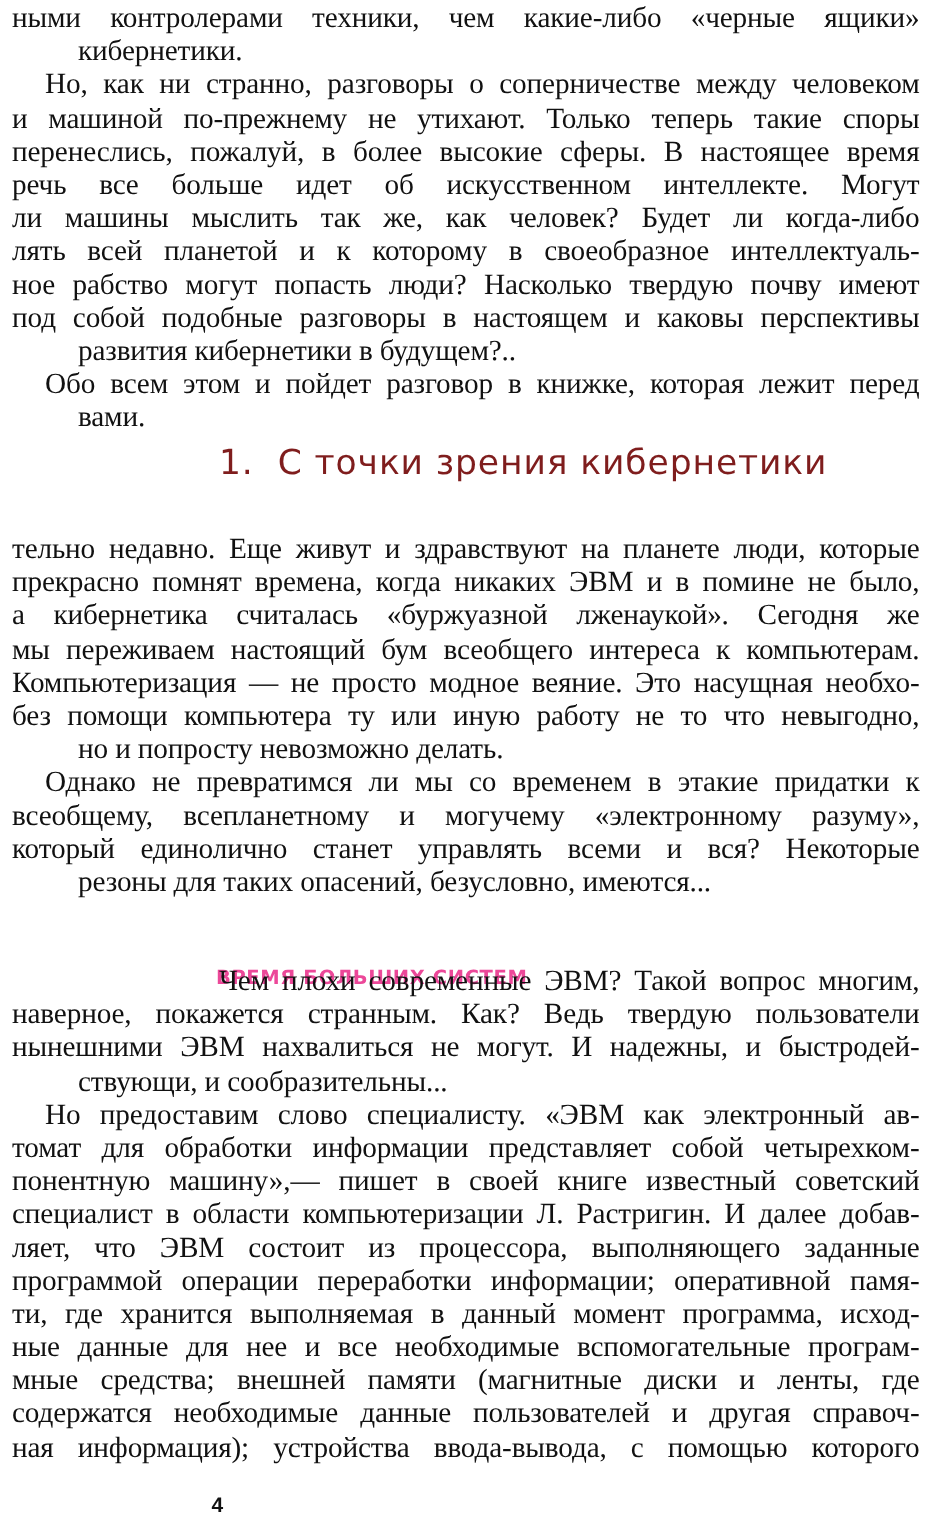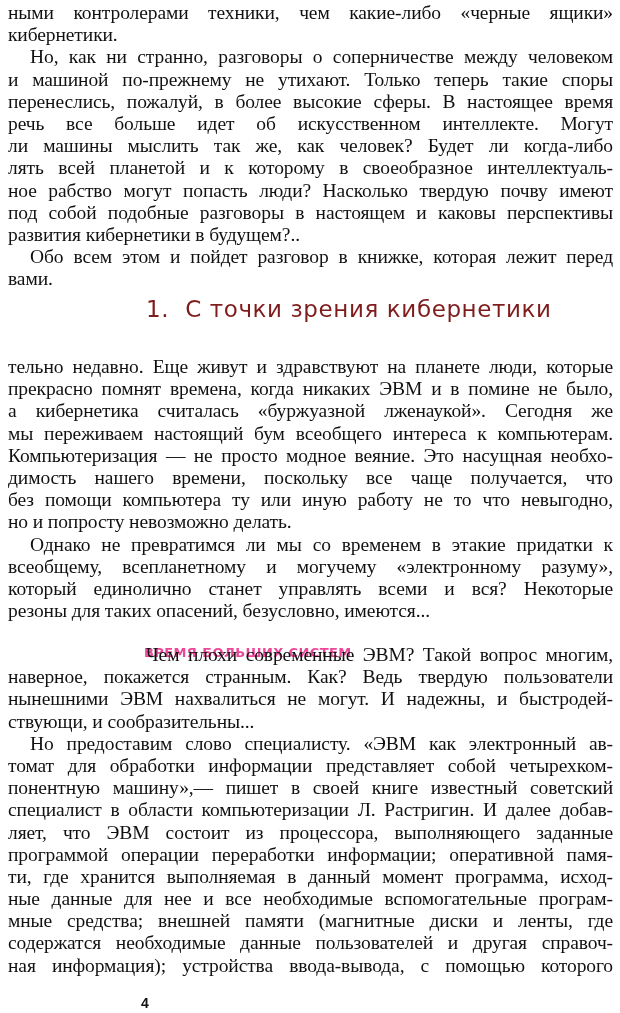--- a/index.html
+++ b/index.html
@@ -7,21 +7,21 @@
       width: 620px; height: 1013px; background: #ffffff; overflow: hidden;
       font-family: "Liberation Serif", serif; color: #111;
     }
     .page { position: relative; width: 620px; height: 734px; }
     .block { position: absolute; left: 8px; width: 605px; }
     .line {
       height: 22.2px; line-height: 22.2px; font-size: 19.5px;
       white-space: nowrap; text-align: justify; text-align-last: justify;
       letter-spacing: -0.1px;
     }
-    .line.last { text-align-last: left; }
+    .line.last { text-align-last: left; margin-left: 44px; }
     .line.indent { padding-left: 22px; }
     .line.dropindent { padding-left: 138px; }
     .chapter {
       position: absolute; left: 146px; top: 296px;
       font-family: "DejaVu Sans", sans-serif; font-size: 23px; color: #7f1d1d;
       letter-spacing: 0.6px; white-space: nowrap;
     }
     .chapter .num { margin-right: 16px; }
     .subhead {
       position: absolute; left: 144px; top: 645px;
@@ -57,21 +57,20 @@
   <div class="chapter">
     <span class="num">1.</span><span>С точки зрения кибернетики</span>
   </div>
 
   <div class="block" style="top:356px;">
     <div class="line">тельно недавно. Еще живут и здравствуют на планете люди, которые</div>
     <div class="line">прекрасно помнят времена, когда никаких ЭВМ и в помине не было,</div>
     <div class="line">а кибернетика считалась «буржуазной лженаукой». Сегодня же</div>
     <div class="line">мы переживаем настоящий бум всеобщего интереса к компьютерам.</div>
     <div class="line">Компьютеризация — не просто модное веяние. Это насущная необхо-</div>
-    <div class="line">димость нашего времени, поскольку все чаще получается, что</div>
     <div class="line">без помощи компьютера ту или иную работу не то что невыгодно,</div>
     <div class="line last">но и попросту невозможно делать.</div>
     <div class="line indent">Однако не превратимся ли мы со временем в этакие придатки к</div>
     <div class="line">всеобщему, всепланетному и могучему «электронному разуму»,</div>
     <div class="line">который единолично станет управлять всеми и вся? Некоторые</div>
     <div class="line last">резоны для таких опасений, безусловно, имеются...</div>
   </div>
 
   <div class="subhead">ВРЕМЯ БОЛЬШИХ СИСТЕМ</div>
 

